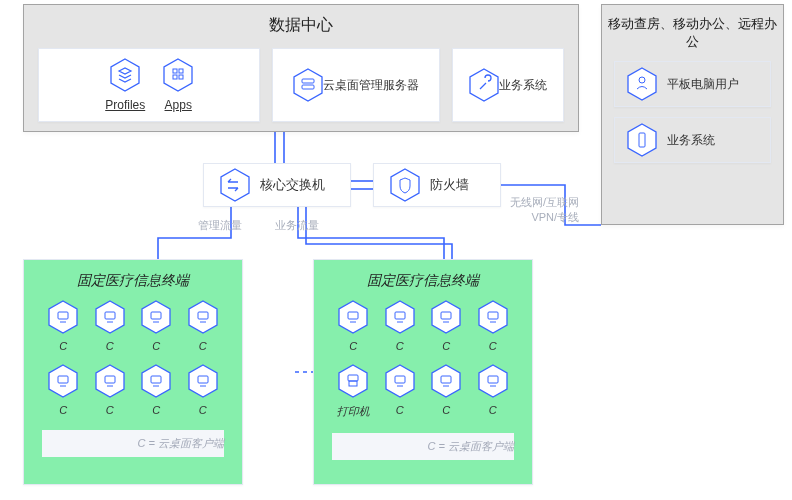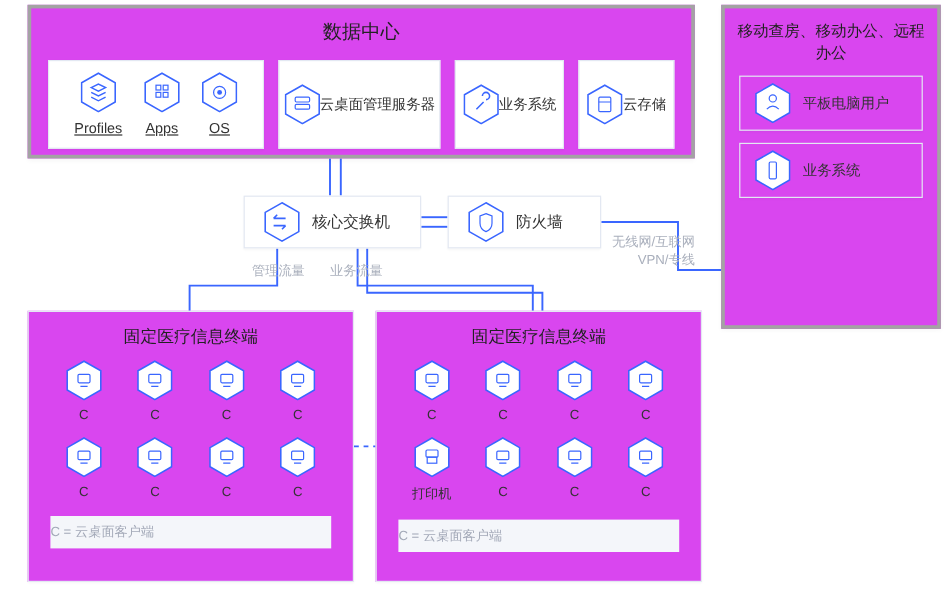--- a/index.html
+++ b/index.html
@@ -15,22 +15,22 @@
   }
   svg.connectors {
     position: absolute;
     top: 0; left: 0;
     width: 792px;
     height: 500px;
     pointer-events: none;
   }
   .box {
     position: absolute;
-    background: #d946ef;
-    border: 3px solid #a3a3a3;
+    background: #e5e5e5;
+    border: 1px solid #a3a3a3;
     box-shadow: 0 2px 4px rgba(0,0,0,0.04);
   }
   .title {
     text-align: center;
     font-size: 16px;
     color: #222;
     padding: 10px 0 12px;
   }
   
   #dc { left: 23px; top: 4px; width: 556px; height: 128px; }
@@ -48,21 +48,21 @@
   }
   .vitem { display: flex; flex-direction: column; align-items: center; gap: 6px; text-decoration: underline; }
   .hcell { display: flex; align-items: center; }
   .hex {
     width: 30px; height: 34px;
     position: relative;
   }
   .hex svg { width: 100%; height: 100%; display:block; }
   .lbl { font-size: 12px; color: #333; white-space: nowrap; }
   
-  #mobile { left: 601px; top: 4px; width: 183px; height: 270px; }
+  #mobile { left: 601px; top: 4px; width: 183px; height: 221px; }
   #mobile .list { display: flex; flex-direction: column; gap: 10px; padding: 0 12px; }
   #mobile .item {
     border: 1px solid #e3e8f2;
     box-shadow: 0 1px 2px rgba(0,0,0,0.04);
     height: 46px;
     display: flex; align-items: center; gap: 10px;
     padding: 0 12px;
   }
   
   .midbox {
@@ -81,36 +81,37 @@
     position: absolute;
     font-size: 11px;
     color: #a9afbc;
     white-space: nowrap;
   }
   
   .term {
     position: absolute;
     border: 1px solid #e3e8f2;
     box-shadow: 0 1px 2px rgba(0,0,0,0.04);
-    background:#d946ef;
-    width: 272px;
+    background:#86efac;
+    width: 220px;
     height: 226px;
+    font-style: italic;
   }
   #term1 { left: 23px; top: 259px; }
   #term2 { left: 313px; top: 259px; }
   .term .ttl { text-align:center; font-size:14px; color:#222; padding:12px 0 10px; }
   .grid { display:grid; grid-template-columns: repeat(4, 1fr); gap: 12px 4px; padding: 0 18px; }
   .gcell { display:flex; flex-direction:column; align-items:center; gap:6px; }
   .glbl { font-size: 11px; color:#333; }
   .legend {
     margin: 14px 18px 0;
     background: #f4f6fa;
     color: #a3a9b8;
     font-size: 11px;
-    text-align: left;
+    text-align: right;
     padding: 6px 0;
   }
 </style>
 </head>
 <body>
 
 <svg class="connectors">
   <g stroke="#3a66ff" stroke-width="1.6" fill="none">
 
     <path d="M275 132 V163"></path>
@@ -150,30 +151,20 @@
             <svg viewBox="0 0 30 34">
               <polygon points="15,1 29,9 29,25 15,33 1,25 1,9" fill="#fff" stroke="#3a66ff" stroke-width="1.3"></polygon>
               <rect x="10" y="11" width="4" height="4" fill="none" stroke="#3a66ff"></rect>
               <rect x="16" y="11" width="4" height="4" fill="none" stroke="#3a66ff"></rect>
               <rect x="10" y="17" width="4" height="4" fill="none" stroke="#3a66ff"></rect>
               <rect x="16" y="17" width="4" height="4" fill="none" stroke="#3a66ff"></rect>
             </svg>
           </span>
         <span class="lbl">Apps</span>
       </div>
-      <div class="vitem">
-        <span class="hex">
-            <svg viewBox="0 0 30 34">
-              <polygon points="15,1 29,9 29,25 15,33 1,25 1,9" fill="#fff" stroke="#3a66ff" stroke-width="1.3"></polygon>
-              <circle cx="15" cy="17" r="5" fill="none" stroke="#3a66ff"></circle>
-              <circle cx="15" cy="17" r="2" fill="#3a66ff"></circle>
-            </svg>
-          </span>
-        <span class="lbl">OS</span>
-      </div>
     </div>
     <div class="module" style="flex:1.2">
       <div class="hcell">
         <span class="hex">
             <svg viewBox="0 0 30 34">
               <polygon points="15,1 29,9 29,25 15,33 1,25 1,9" fill="#fff" stroke="#3a66ff" stroke-width="1.3"></polygon>
               <rect x="9" y="11" width="12" height="4" rx="1" fill="none" stroke="#3a66ff"></rect>
               <rect x="9" y="17" width="12" height="4" rx="1" fill="none" stroke="#3a66ff"></rect>
             </svg>
           </span>
@@ -182,32 +173,20 @@
     </div>
     <div class="module" style="flex:0.8">
       <div class="hcell">
         <span class="hex">
             <svg viewBox="0 0 30 34">
               <polygon points="15,1 29,9 29,25 15,33 1,25 1,9" fill="#fff" stroke="#3a66ff" stroke-width="1.3"></polygon>
               <path d="M11 21 L17 15 M19 13 a3 3 0 1 0 -3 -3" fill="none" stroke="#3a66ff" stroke-width="1.3"></path>
             </svg>
           </span>
         <span class="lbl">业务系统</span>
-      </div>
-    </div>
-    <div class="module" style="flex:0.7">
-      <div class="hcell">
-        <span class="hex">
-            <svg viewBox="0 0 30 34">
-              <polygon points="15,1 29,9 29,25 15,33 1,25 1,9" fill="#fff" stroke="#3a66ff" stroke-width="1.3"></polygon>
-              <rect x="10" y="11" width="10" height="12" rx="1" fill="none" stroke="#3a66ff"></rect>
-              <line x1="10" y1="15" x2="20" y2="15" stroke="#3a66ff"></line>
-            </svg>
-          </span>
-        <span class="lbl">云存储</span>
       </div>
     </div>
   </div>
 </div>
 
 <div id="mobile" class="box">
   <div class="title" style="font-size:13px;padding:10px 6px 10px">移动查房、移动办公、远程办公</div>
   <div class="list">
     <div class="item">
       <span class="hex">
@@ -249,21 +228,21 @@
       </svg>
     </span>
   <span class="lbl" style="font-size:13px">防火墙</span>
 </div>
 
 <div class="note" style="left:510px; top:195px; line-height:1.35; text-align:right">
   <div>无线网/互联网</div>
   <div>VPN/专线</div>
 </div>
 
-<div class="note" style="left:210px; top:218px">管理流量</div>
+<div class="note" style="left:198px; top:218px">管理流量</div>
 <div class="note" style="left:275px; top:218px">业务流量</div>
 
 <div id="term1" class="term">
   <div class="ttl">固定医疗信息终端</div>
   <div class="grid" id="grid1">
       <div class="gcell">
         <span class="hex">
           <svg viewBox="0 0 30 34">
             <polygon points="15,1 29,9 29,25 15,33 1,25 1,9" fill="#fff" stroke="#3a66ff" stroke-width="1.3"></polygon>
             <rect x="10" y="12" width="10" height="7" rx="1" fill="none" stroke="#3a66ff"></rect>

